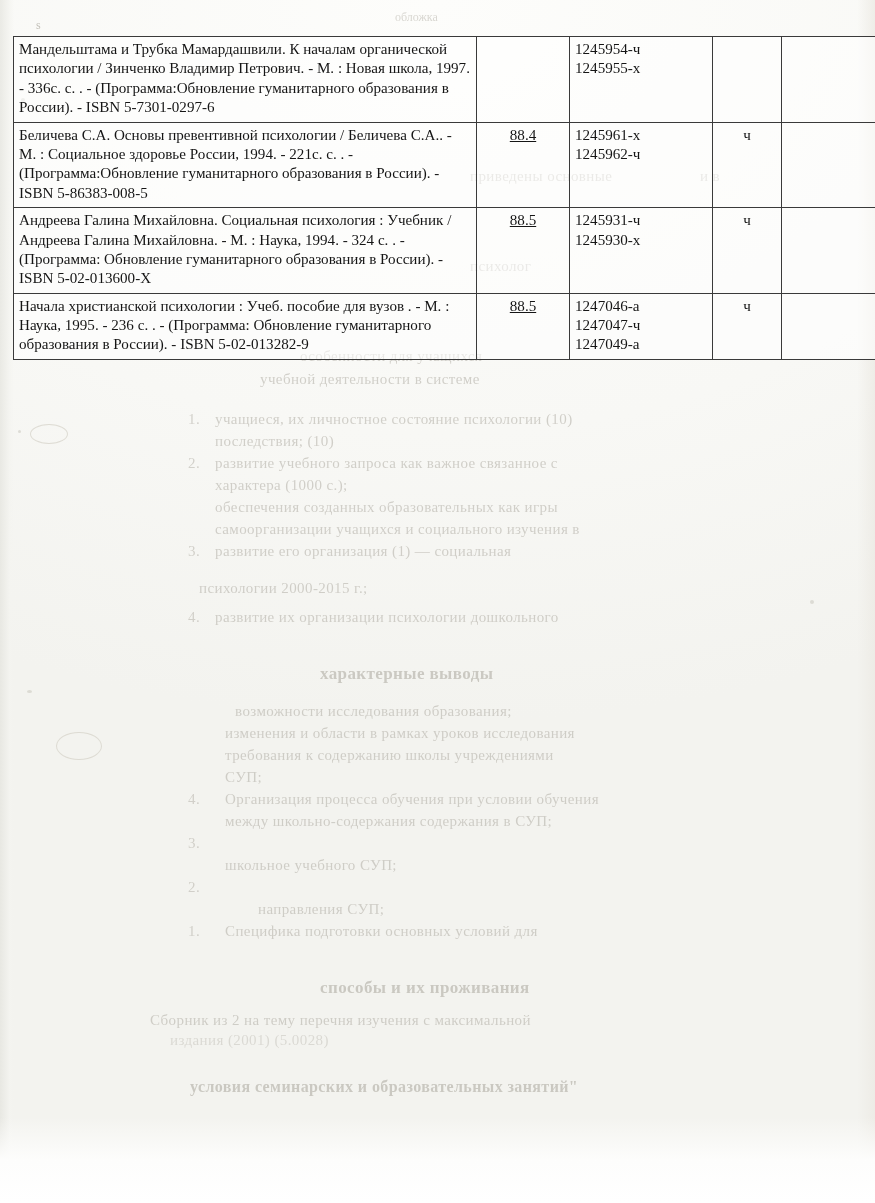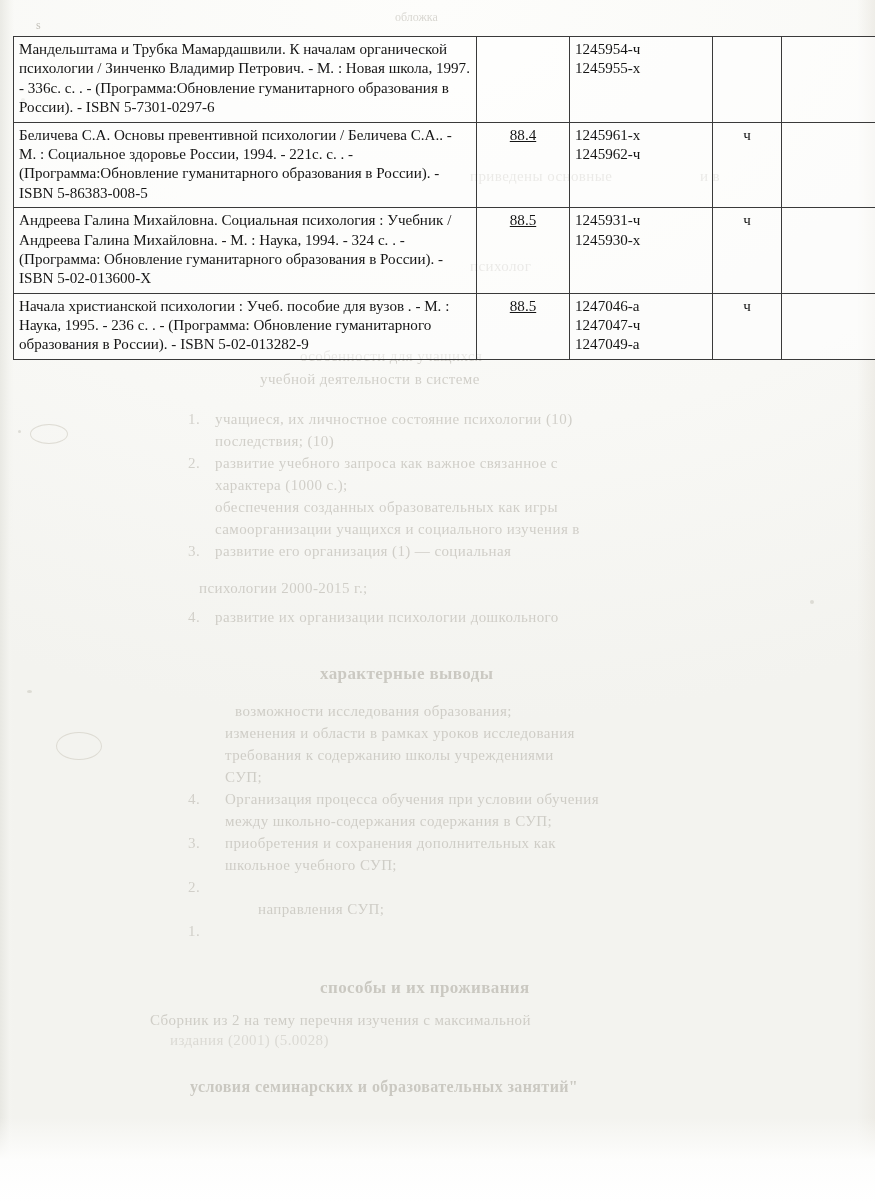--- a/index.html
+++ b/index.html
@@ -161,27 +161,27 @@
     <div class="bleed" style="left:235px; top:703px; font-size:15px;">возможности исследования образования;</div>
     <div class="bleed" style="left:225px; top:725px; font-size:15px;">изменения и области в рамках уроков исследования</div>
     <div class="bleed" style="left:225px; top:747px; font-size:15px;">требования к содержанию школы учреждениями</div>
     <div class="bleed" style="left:225px; top:769px; font-size:15px;">СУП;</div>
 
     <div class="bleed num" style="left:188px; top:791px; font-size:15px;">4.</div>
     <div class="bleed" style="left:225px; top:791px; font-size:15px;">Организация процесса обучения при условии обучения</div>
     <div class="bleed" style="left:225px; top:813px; font-size:15px;">между школьно-содержания содержания в СУП;</div>
 
     <div class="bleed num" style="left:188px; top:835px; font-size:15px;">3.</div>
-    <div class="bleed" style="left:225px; top:835px; font-size:15px;">приобретения и сохранения дополнительных как</div>
     <div class="bleed" style="left:225px; top:857px; font-size:15px;">школьное учебного СУП;</div>
 
     <div class="bleed num" style="left:188px; top:879px; font-size:15px;">2.</div>
     <div class="bleed" style="left:225px; top:901px; font-size:15px;margin-left:33px;">направления СУП;</div>
 
     <div class="bleed num" style="left:188px; top:923px; font-size:15px;">1.</div>
+    <div class="bleed" style="left:225px; top:923px; font-size:15px;">Специфика подготовки основных условий для</div>
 
     <div class="bleed b-hdr" style="left:320px; top:978px; font-size:17px;">способы и их проживания</div>
 
     <div class="bleed faint" style="left:170px; top:1032px; font-size:15px;">издания (2001) (5.0028)</div>
     <div class="bleed" style="left:150px; top:1012px; font-size:15px;text-align:right;">Сборник из 2 на тему перечня изучения с максимальной</div>
     <div class="bleed b-hdr" style="left:190px; top:1078px; font-size:16px;">условия семинарских и образовательных занятий"</div>
   </div>
 
   <table class="biblio-table">
     <tbody>

